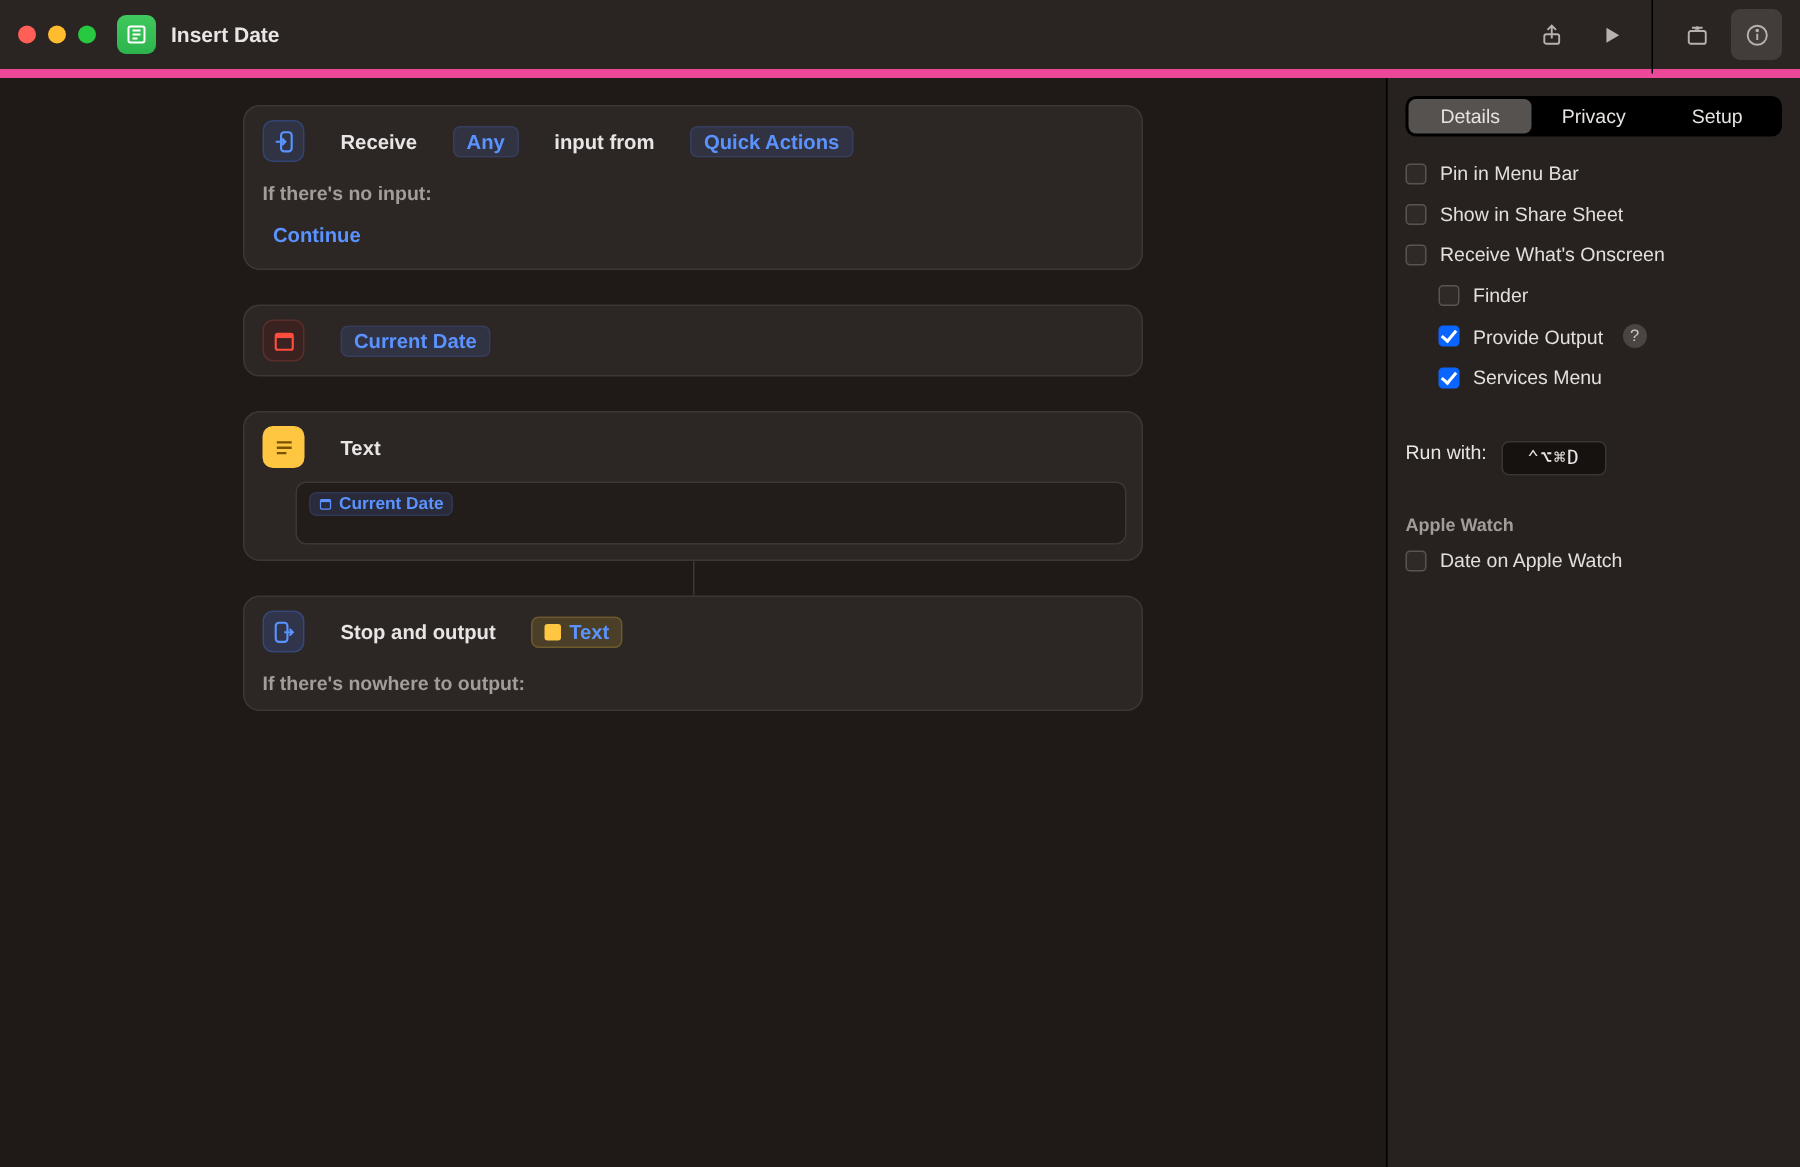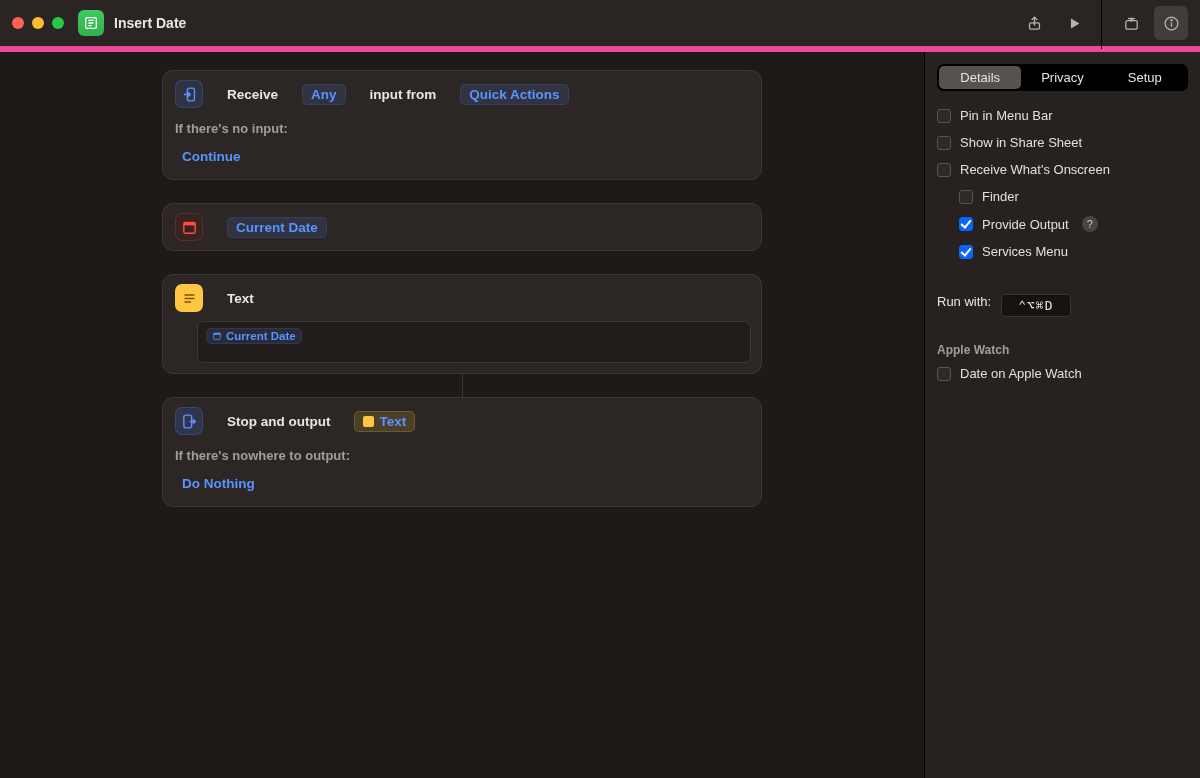--- a/index.html
+++ b/index.html
@@ -205,23 +205,20 @@
                 <path d="M12 12h8m-3-3 3 3-3 3"></path>
               </svg>
           </div>
           <span class="label">Stop and output</span>
           <span class="token yellowchip">
             <span class="chip-square"></span>
             <span>Text</span>
           </span>
         </div>
         <div class="subhdr">If there's nowhere to output:</div>
-        <div style="padding:0 12px 12px">
-          <span class="token plain">Do Nothing</span>
-        </div>
       </div>
 
     </div>
   </div>
 
   <div class="sidebar">
     <div class="tabs">
       <div class="tab active">Details</div>
       <div class="tab">Privacy</div>
       <div class="tab">Setup</div>

